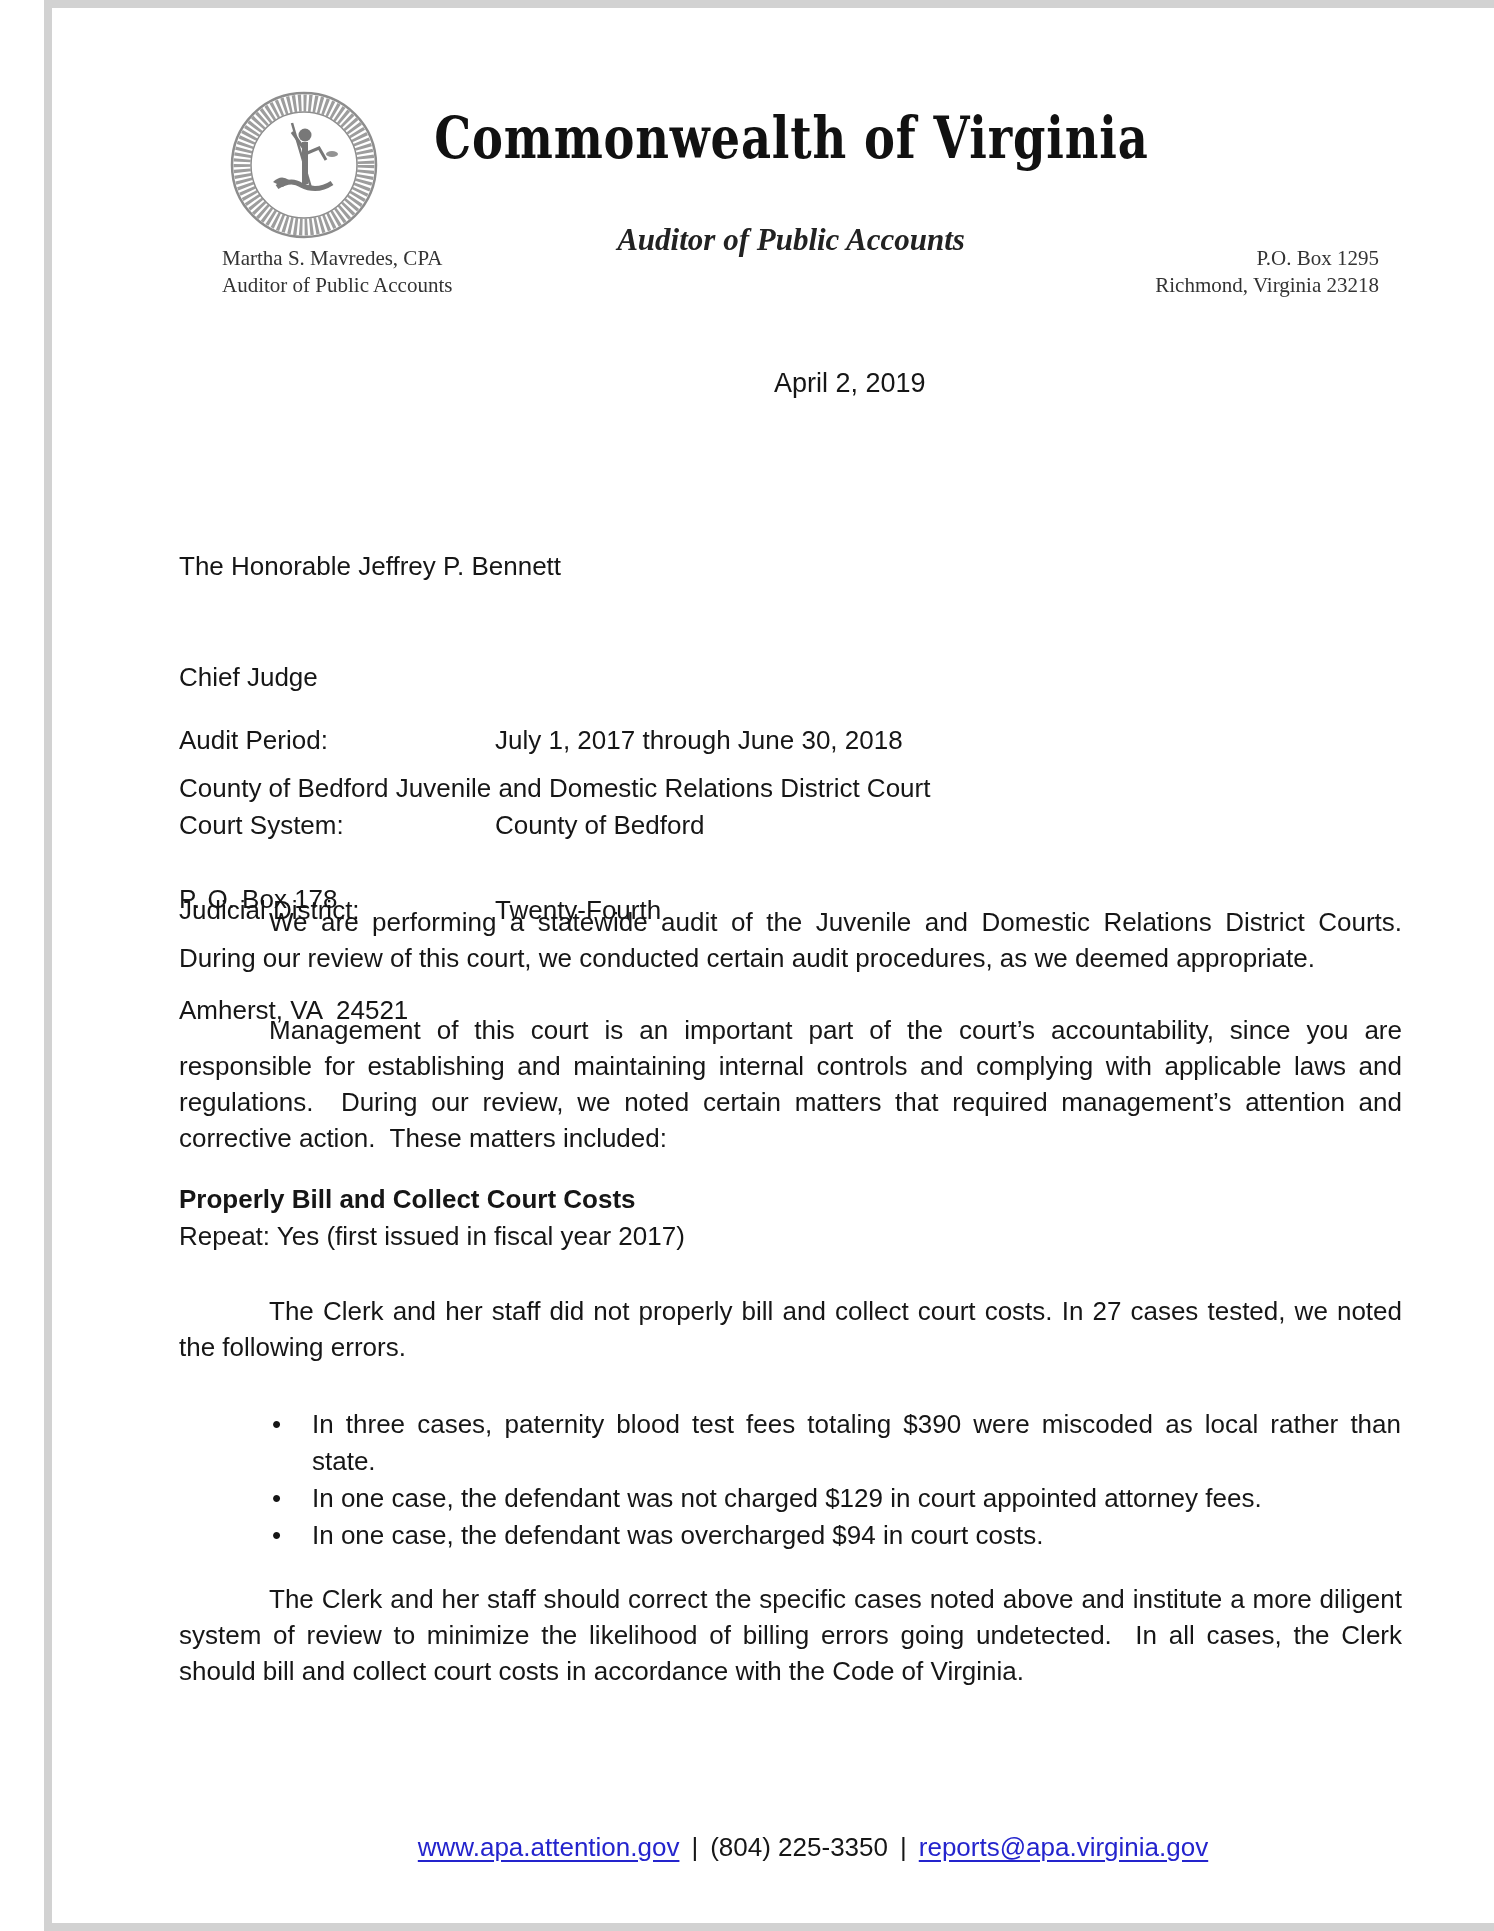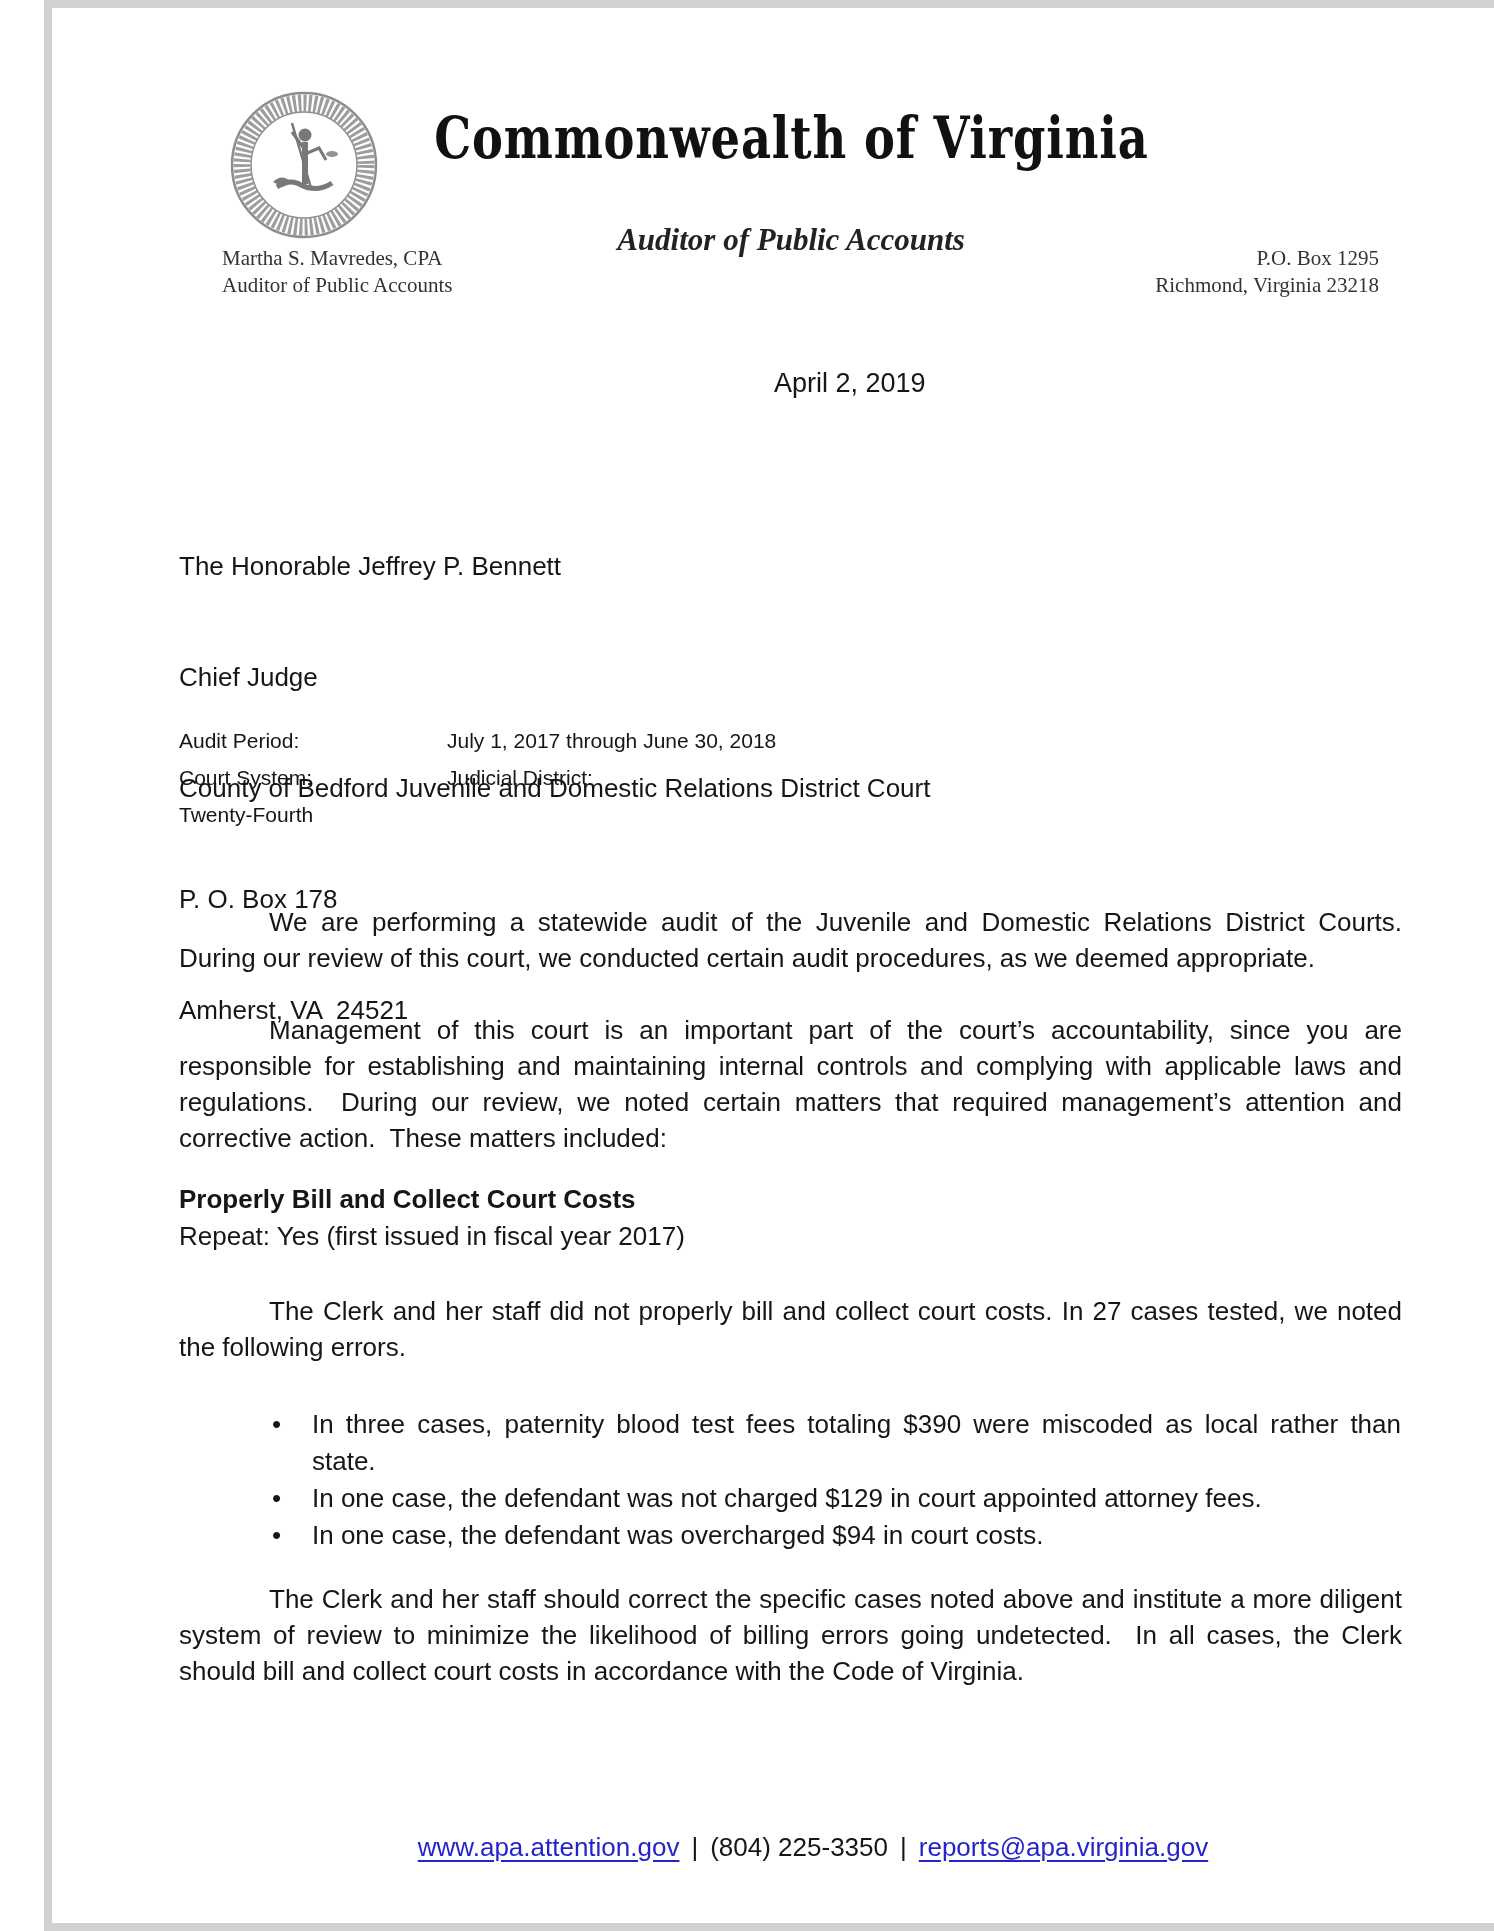--- a/index.html
+++ b/index.html
@@ -45,21 +45,21 @@
   .contact-right {
     right:151px; top:237px;
     text-align:right;
     font-family:"Liberation Serif", serif;
     font-size:21px; line-height:27px; color:#333;
   }
 
   
   .date-line { left:722px; top:360px; font-size:27px; }
   .recipient { left:127px; top:466px; width:1160px; font-size:26px; line-height:37px; white-space:pre-wrap; }
-  .audit-info { left:127px; top:714px; font-size:21px; line-height:37px; display:grid; grid-template-columns:268px auto; }
+  .audit-info { left:127px; top:714px; font-size:26px; line-height:37px; display:grid; grid-template-columns:268px auto;gap:48px; }
   .para {
     left:127px; width:1223px;
     font-size:26px; line-height:36px;
     text-align:justify;
     text-indent:90px;
     white-space:pre-wrap;
   }
   .p1 { top:896px; }
   .p2 { top:1004px; }
   .finding-heading {
@@ -137,20 +137,21 @@
     <div>Chief Judge</div>
     <div>County of Bedford Juvenile and Domestic Relations District Court</div>
     <div>P. O. Box 178</div>
     <div>Amherst, VA  24521</div>
   </div>
 
   <div class="abs audit-info">
     <div>Audit Period:</div>
     <div>July 1, 2017 through June 30, 2018</div>
     <div>Court System:</div>
+    <div>County of Bedford</div>
     <div>Judicial District:</div>
     <div>Twenty-Fourth</div>
   </div>
 
   <div class="abs para p1">We are performing a statewide audit of the Juvenile and Domestic Relations District Courts. During our review of this court, we conducted certain audit procedures, as we deemed appropriate.</div>
   <div class="abs para p2">Management of this court is an important part of the court’s accountability, since you are responsible for establishing and maintaining internal controls and complying with applicable laws and regulations.  During our review, we noted certain matters that required management’s attention and corrective action.  These matters included:</div>
 
   <div class="abs finding-heading">Properly Bill and Collect Court Costs</div>
   <div class="abs repeat-line">Repeat: Yes (first issued in fiscal year 2017)</div>
 

